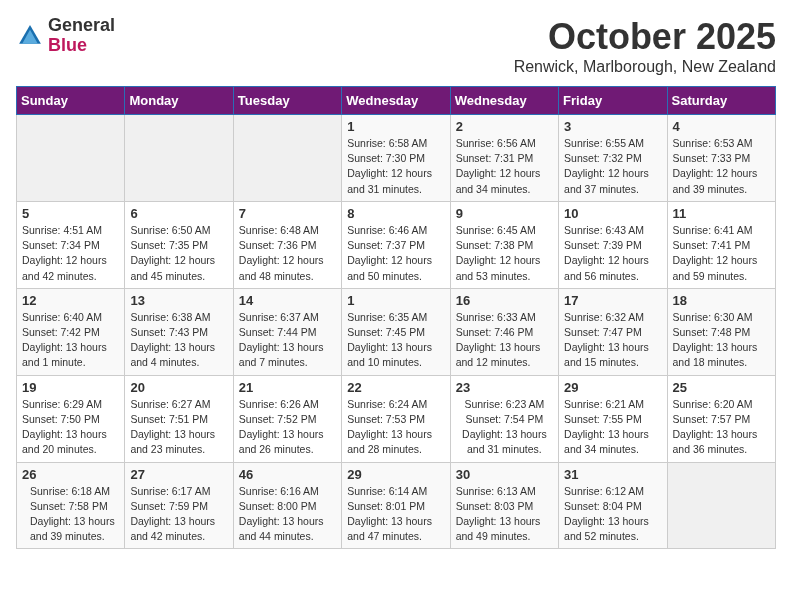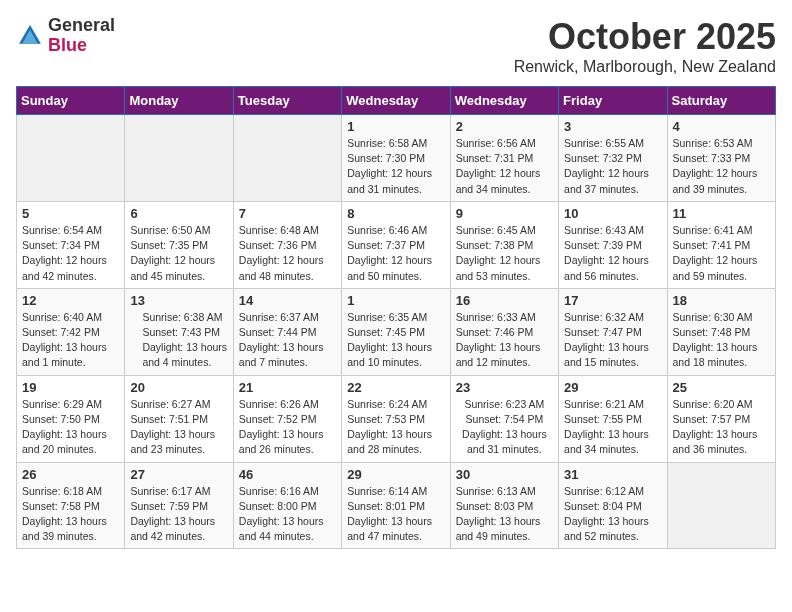--- a/index.html
+++ b/index.html
@@ -145,21 +145,21 @@
           <span class="day-number">4</span>
           <div class="day-info" style="white-space: pre-line;">Sunrise: 6:53 AM
 Sunset: 7:33 PM
 Daylight: 12 hours
 and 39 minutes.</div>
         </td>
       </tr>
       <tr>
         <td>
           <span class="day-number">5</span>
-          <div class="day-info" style="white-space: pre-line;">Sunrise: 6:54 AM
+          <div class="day-info" style="white-space: pre-line;">Sunrise: 4:51 AM
 Sunset: 7:34 PM
 Daylight: 12 hours
 and 42 minutes.</div>
         </td>
         <td>
           <span class="day-number">6</span>
           <div class="day-info" style="white-space: pre-line;">Sunrise: 6:50 AM
 Sunset: 7:35 PM
 Daylight: 12 hours
 and 45 minutes.</div>
@@ -203,21 +203,21 @@
       <tr>
         <td>
           <span class="day-number">12</span>
           <div class="day-info" style="white-space: pre-line;">Sunrise: 6:40 AM
 Sunset: 7:42 PM
 Daylight: 13 hours
 and 1 minute.</div>
         </td>
         <td>
           <span class="day-number">13</span>
-          <div class="day-info" style="white-space: pre-line; margin-left: 12px;">Sunrise: 6:38 AM
+          <div class="day-info" style="white-space: pre-line;">Sunrise: 6:38 AM
 Sunset: 7:43 PM
 Daylight: 13 hours
 and 4 minutes.</div>
         </td>
         <td>
           <span class="day-number">14</span>
           <div class="day-info" style="white-space: pre-line;">Sunrise: 6:37 AM
 Sunset: 7:44 PM
 Daylight: 13 hours
 and 7 minutes.</div>
@@ -298,21 +298,21 @@
           <span class="day-number">25</span>
           <div class="day-info" style="white-space: pre-line;">Sunrise: 6:20 AM
 Sunset: 7:57 PM
 Daylight: 13 hours
 and 36 minutes.</div>
         </td>
       </tr>
       <tr>
         <td>
           <span class="day-number">26</span>
-          <div class="day-info" style="white-space: pre-line;">Sunrise: 6:18 AM
+          <div class="day-info" style="white-space: pre-line; margin-left: 8px;">Sunrise: 6:18 AM
 Sunset: 7:58 PM
 Daylight: 13 hours
 and 39 minutes.</div>
         </td>
         <td>
           <span class="day-number">27</span>
           <div class="day-info" style="white-space: pre-line;">Sunrise: 6:17 AM
 Sunset: 7:59 PM
 Daylight: 13 hours
 and 42 minutes.</div>

